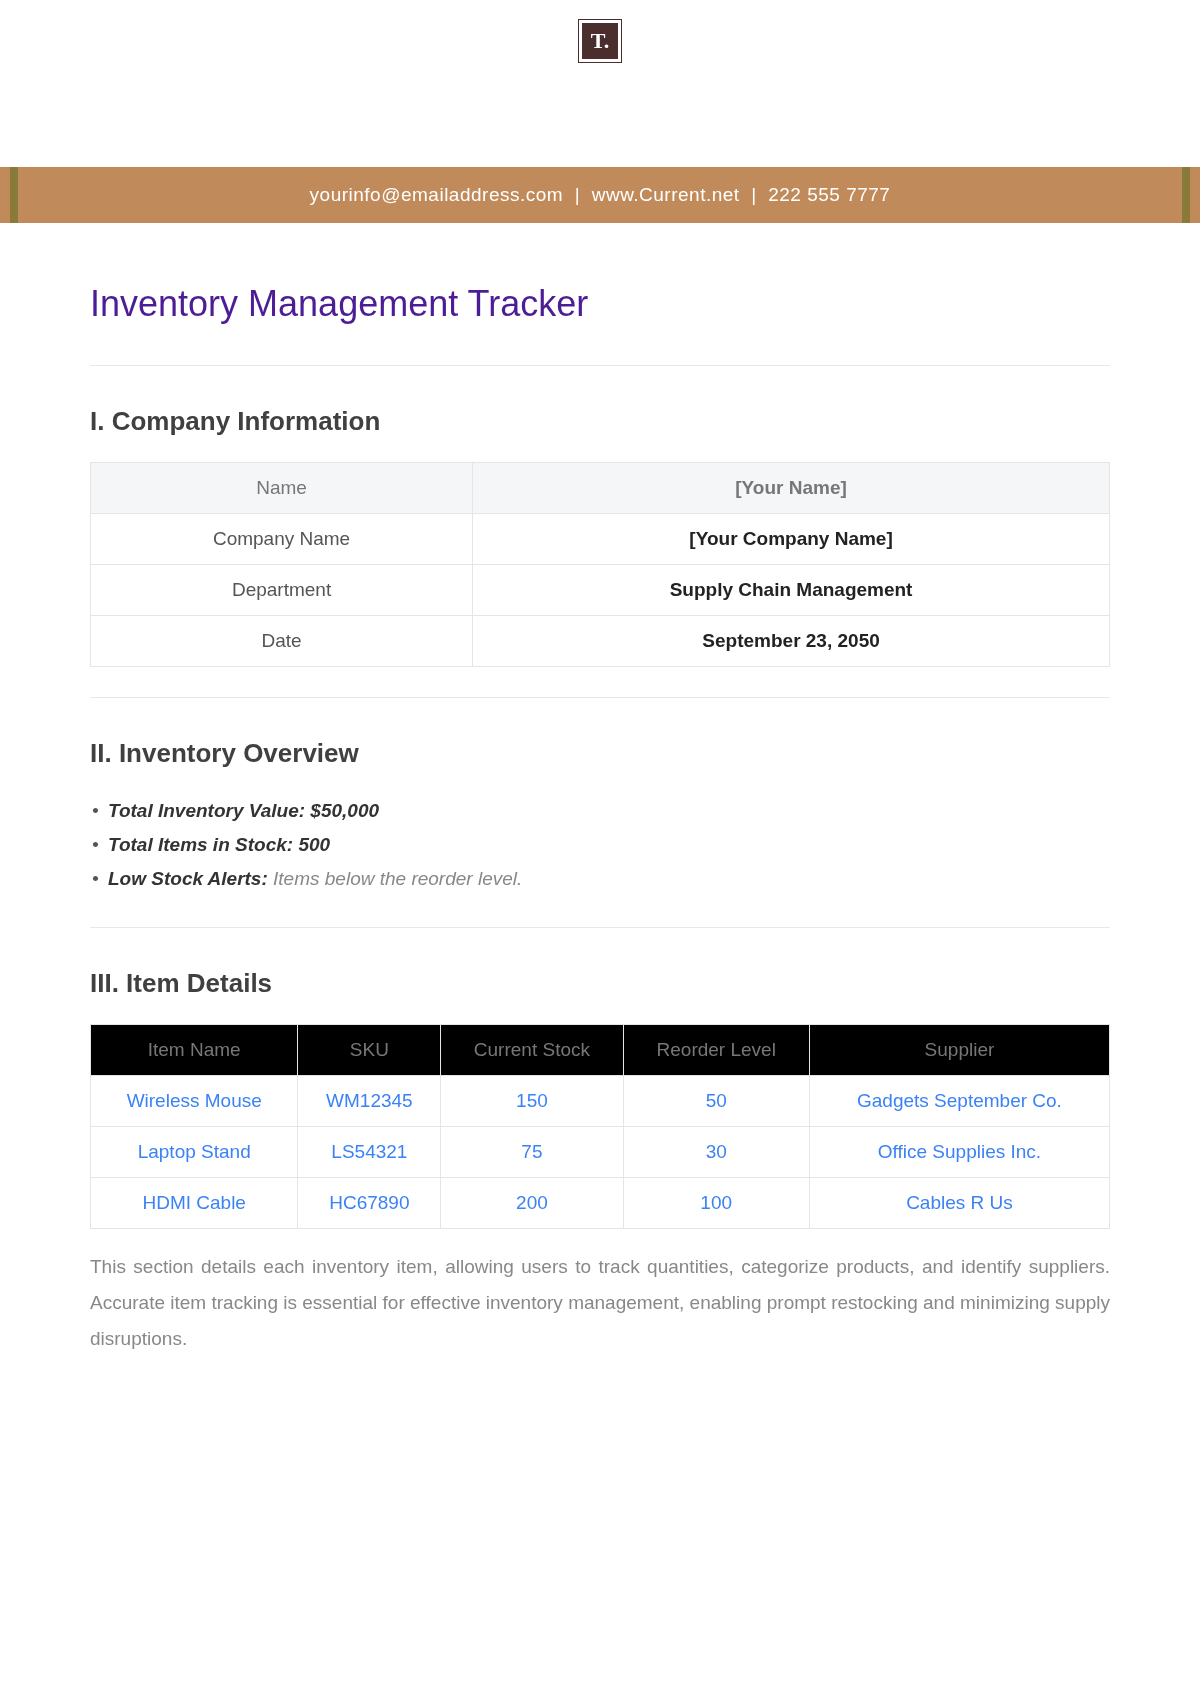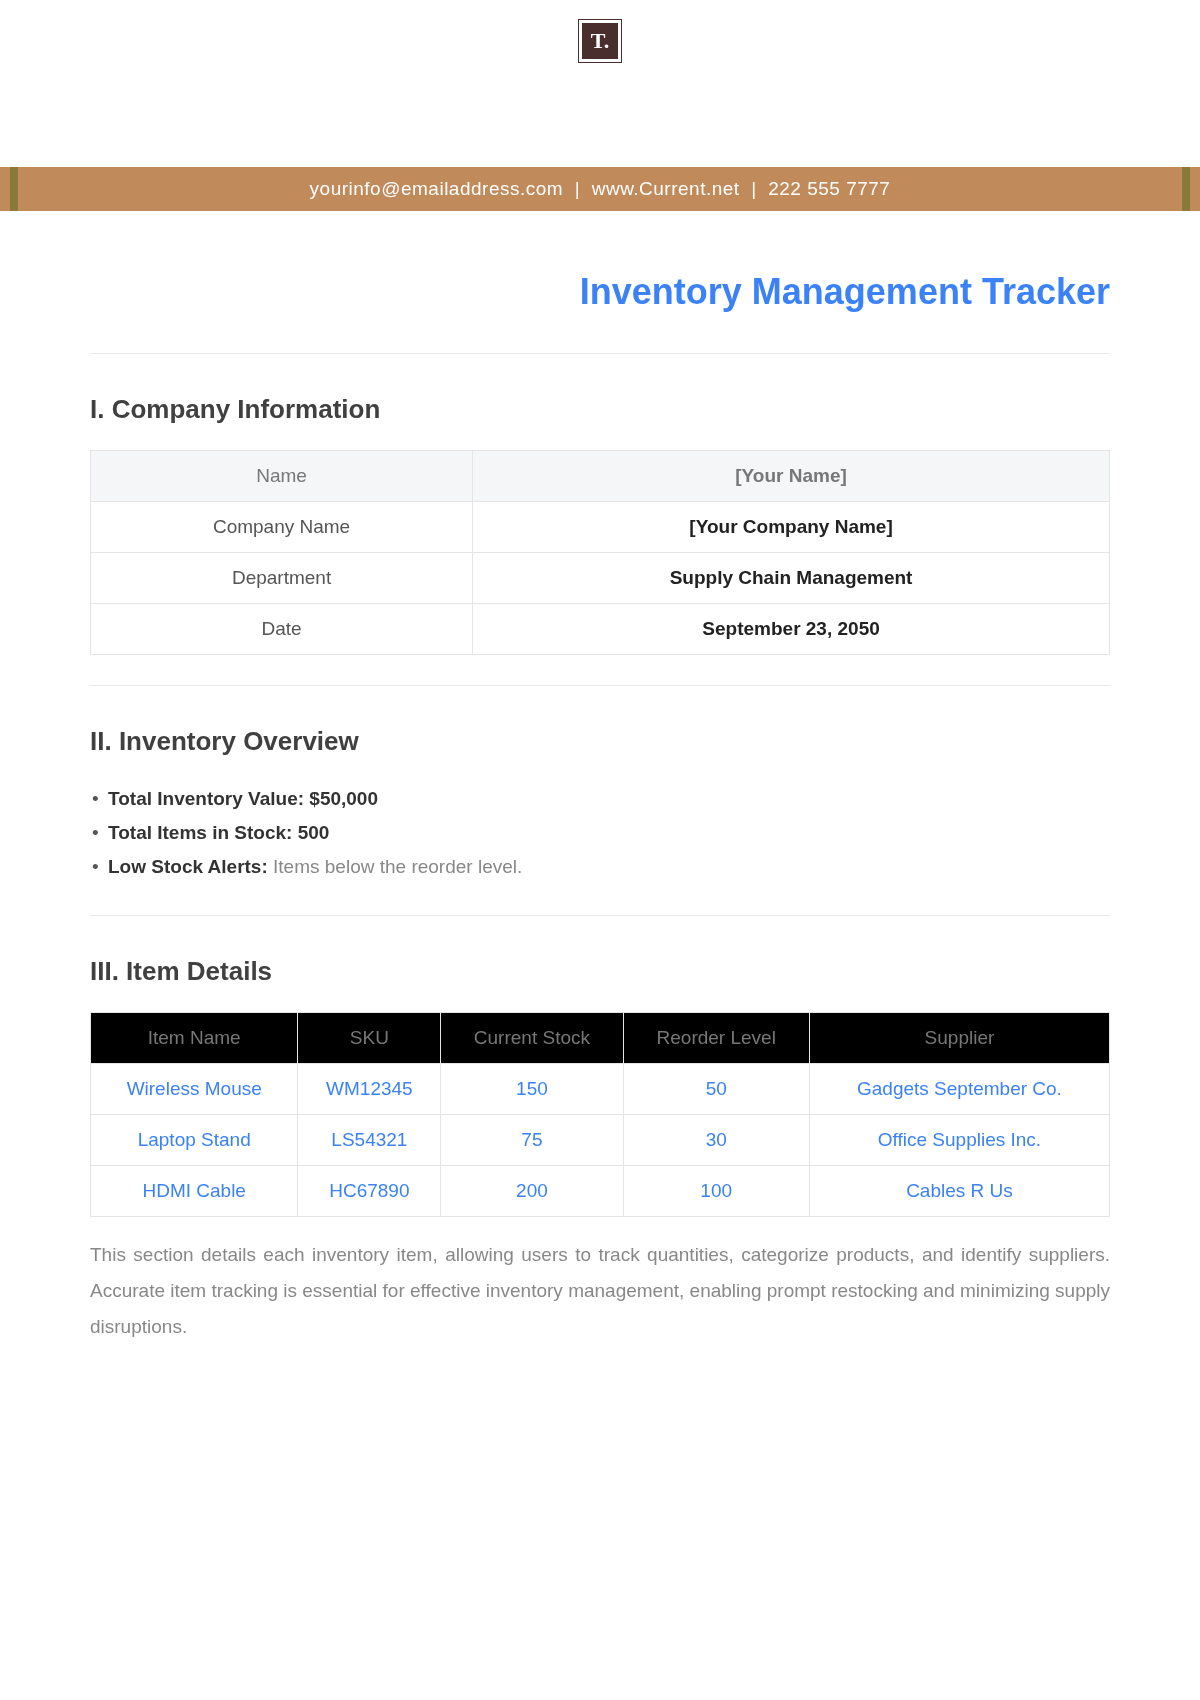--- a/index.html
+++ b/index.html
@@ -31,21 +31,21 @@
       color: #fff;
       font-weight: bold;
       font-size: 22px;
       font-family: Georgia, serif;
     }
     .spacer {
       height: 95px;
     }
     .banner {
       background: #c08a5a;
-      height: 44px;
+      height: 56px;
       position: relative;
       display: flex;
       align-items: center;
       justify-content: center;
       color: #fff;
       font-size: 19px;
       letter-spacing: 0.5px;
     }
     .banner::before {
       content: "";
@@ -62,24 +62,24 @@
       right: 10px;
       top: 0;
       bottom: 0;
       width: 8px;
       background: #8a7a3a;
     }
     .content {
       padding: 60px 90px 40px 90px;
     }
     .title {
-      text-align: right;
+      text-align: left;
       font-size: 36px;
-      font-weight: bold;
-      color: #3b82f6;
+      font-weight: normal;
+      color: #4c1d95;
       margin-bottom: 40px;
     }
     hr.divider {
       border: none;
       border-top: 1px solid #e8e8e8;
       margin: 30px 0 40px 0;
     }
     .section-heading {
       font-size: 26px;
       font-weight: bold;
@@ -128,20 +128,21 @@
     .body-text {
       font-size: 19px;
       line-height: 1.9;
       color: #888;
       text-align: justify;
       margin-bottom: 15px;
     }
     .bullets {
       list-style: none;
       padding: 0;
+      font-style: italic;
     }
     .bullets li {
       font-size: 19px;
       line-height: 1.8;
       color: #555;
       padding-left: 18px;
       position: relative;
     }
     .bullets li::before {
       content: "•";

